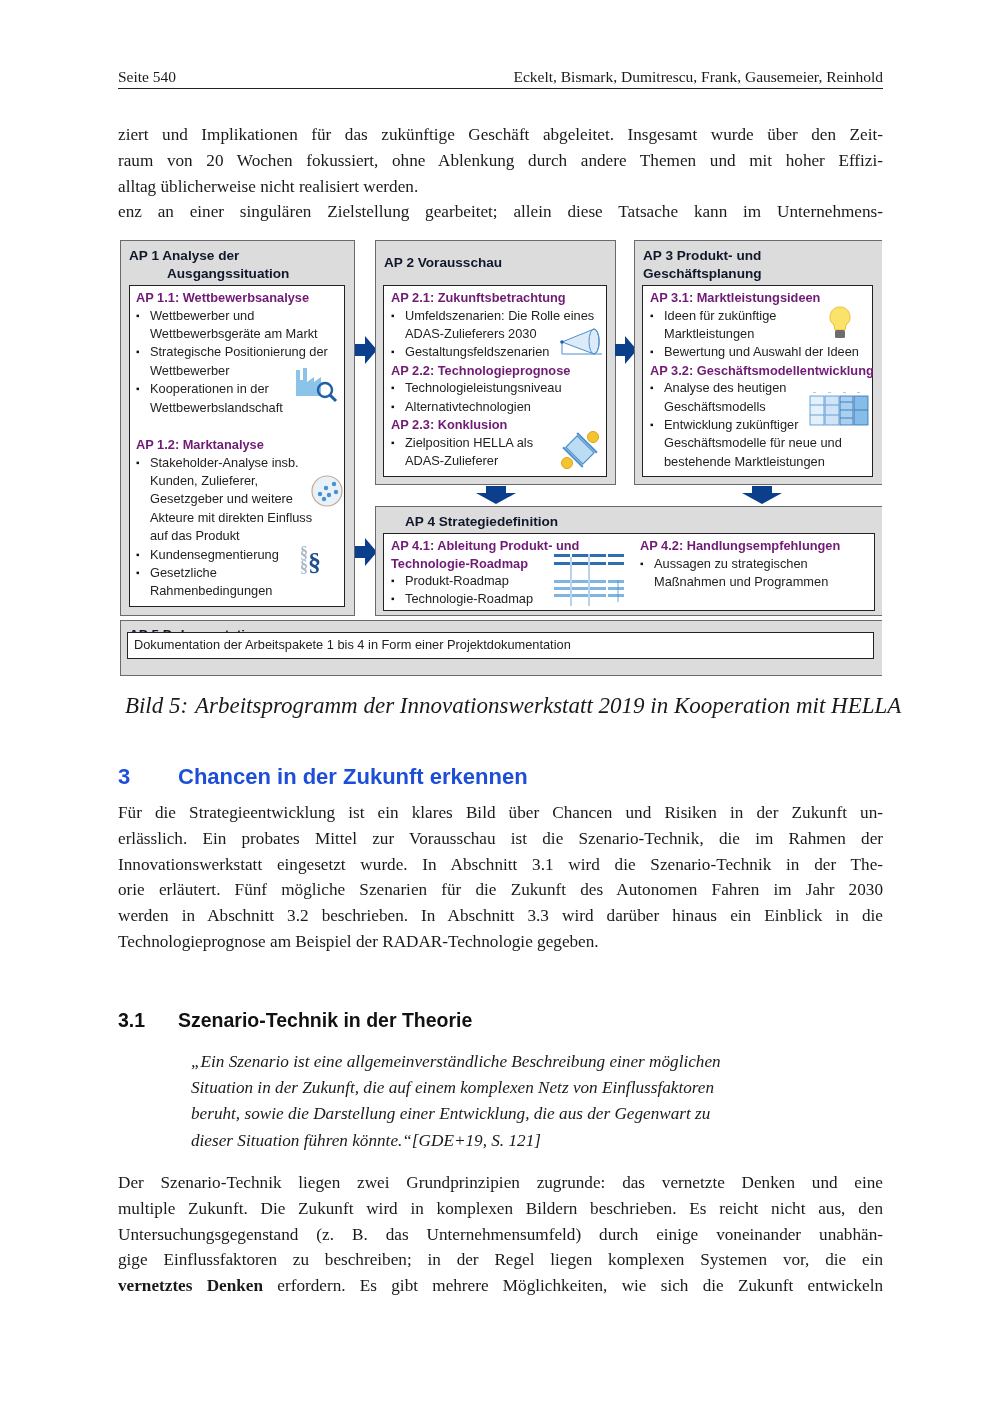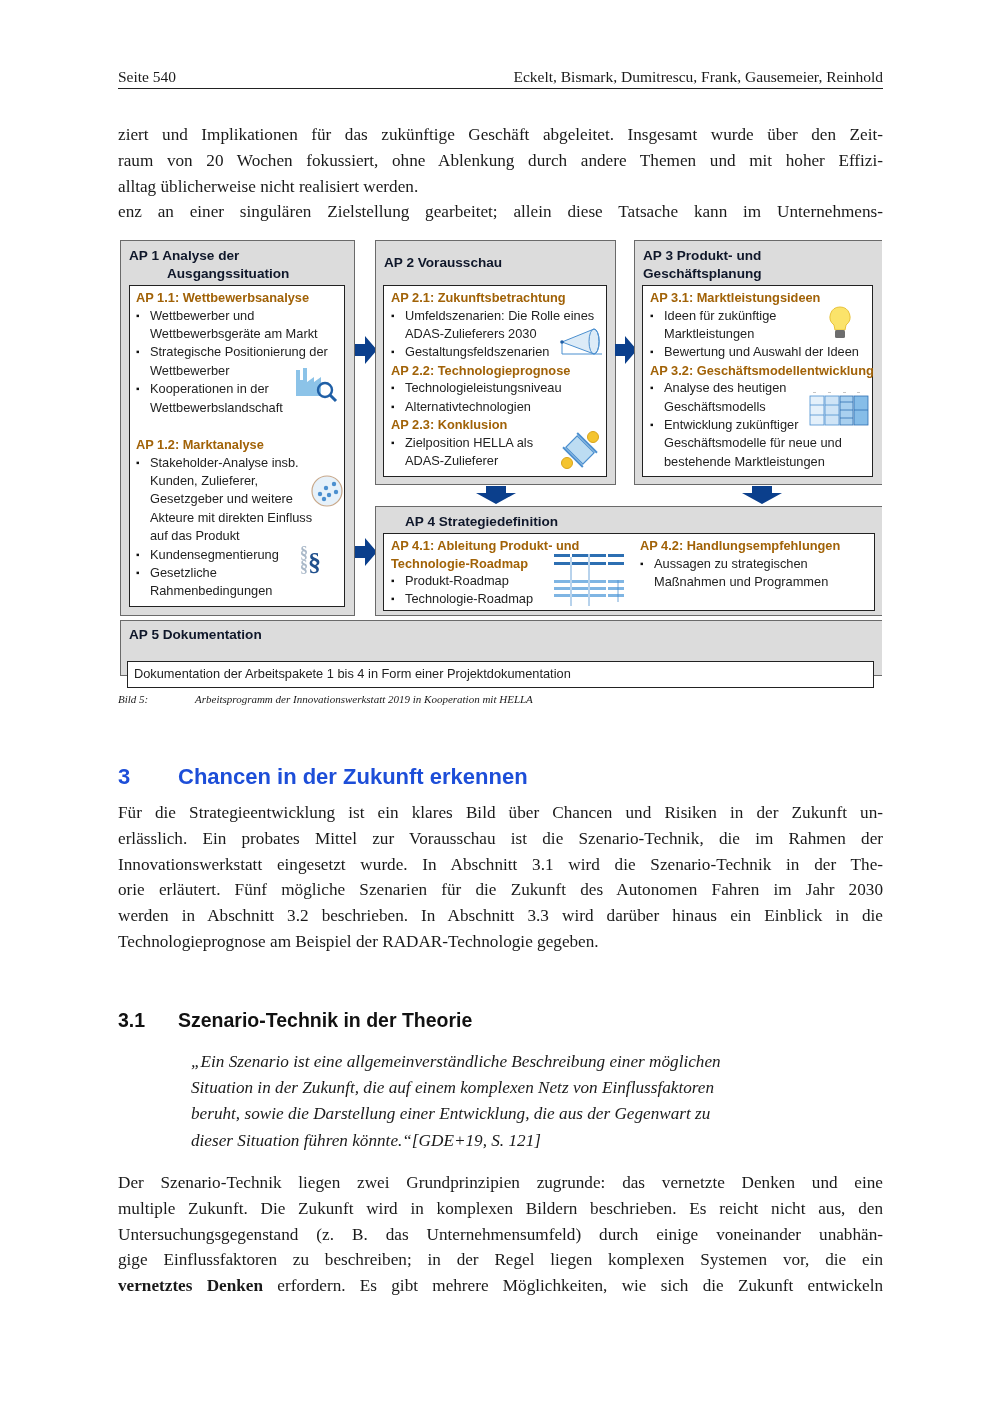--- a/index.html
+++ b/index.html
@@ -15,30 +15,30 @@
   .para { position:absolute; left:118px; width:765px; font-size:17.2px; line-height:25.8px; text-align:justify; }
   .para .line { display:block; text-align:justify; text-align-last:justify; white-space:nowrap; overflow:visible; }
   .para .line.last { text-align-last:left; }
 
   
   .fig { position:absolute; left:118px; top:238px; width:763px; height:440px; }
   .ap { position:absolute; background:#dcdcdc; border:1.2px solid #6a6a6a; border-right:none; }
   .ap.closed { border-right:1.2px solid #6a6a6a; }
   .ap-title { position:absolute; left:8px; top:6px; font-size:13.6px; font-weight:bold; color:#0f172a; line-height:17.5px; }
   .inner { position:absolute; background:#fff; border:1.6px solid #222; }
-  .sub-h { font-size:12.8px; font-weight:bold; color:#a16207; line-height:17.5px; white-space:nowrap; }
+  .sub-h { font-size:12.8px; font-weight:bold; color:#701a75; line-height:17.5px; white-space:nowrap; }
   .blt { font-size:12.8px; color:#222; line-height:18.4px; position:relative; padding-left:14px; white-space:nowrap; }
   .blt::before { content:"\25AA"; position:absolute; left:0; top:0; font-size:10px; color:#111; }
   .blt.cont::before { content:""; }
   .abs { position:absolute; }
 
   .arrow-r { position:absolute; width:22px; height:28px; }
   .arrow-d { position:absolute; width:40px; height:18px; }
 
-  .caption { position:absolute; left:118px; top:693px; font-size:11px; font-style:italic; }
+  .caption { position:absolute; left:118px; top:693px; font-size:23px; font-style:italic;text-align:center; }
   .caption .lbl { display:inline-block; width:77px; }
 
   .h1 { position:absolute; left:118px; top:764px; font-size:22px; font-weight:bold; color:#1d4ed8; }
   .h1 .num { display:inline-block; width:60px; }
   .h2 { position:absolute; left:118px; top:1009px; font-size:19.5px; font-weight:bold; color:#111; }
   .h2 .num { display:inline-block; width:60px; }
 
   .quote { position:absolute; left:191px; top:1049px; width:620px; font-size:17.2px; line-height:26.2px; font-style:italic; }
   .quote .line { display:block; white-space:nowrap; }
 </style>
@@ -254,21 +254,21 @@
       <div class="abs" style="left:256px; top:3px;">
         <div class="sub-h">AP 4.2: Handlungsempfehlungen</div>
         <div class="blt">Aussagen zu strategischen</div>
         <div class="blt cont">Maßnahmen und Programmen</div>
       </div>
     </div>
   </div>
 
   <div class="ap" style="left:2px; top:382px; width:761px; height:54px;">
     <div class="ap-title" style="top:5px;">AP 5 Dokumentation</div>
-    <div class="inner" style="left:6px; top:40px; width:745px; height:25px;text-decoration:underline;">
+    <div class="inner" style="left:6px; top:11px; width:745px; height:25px;text-decoration:underline;">
       <div class="abs" style="left:6px; top:4px; font-size:12.8px; color:#222; white-space:nowrap;">Dokumentation der Arbeitspakete 1 bis 4 in Form einer Projektdokumentation</div>
     </div>
   </div>
 </div>
 
 <div class="caption serif">
   <span class="lbl">Bild 5:</span><span>Arbeitsprogramm der Innovationswerkstatt 2019 in Kooperation mit HELLA</span>
 </div>
 
 <div class="h1 sans">

